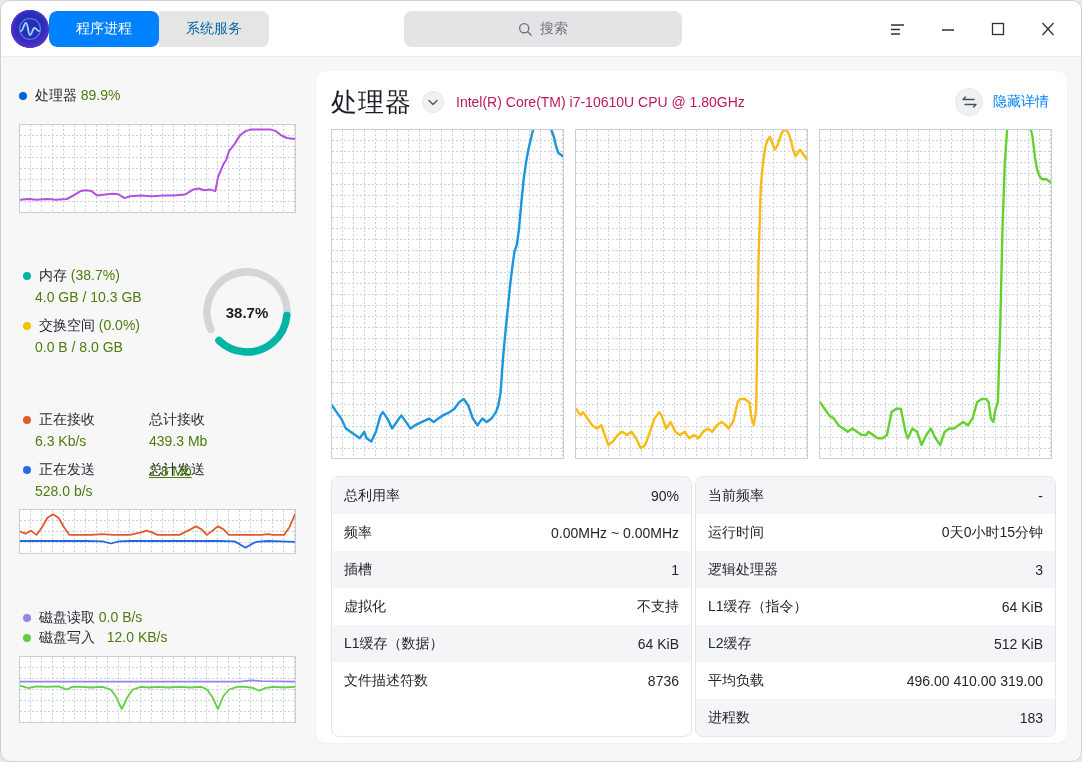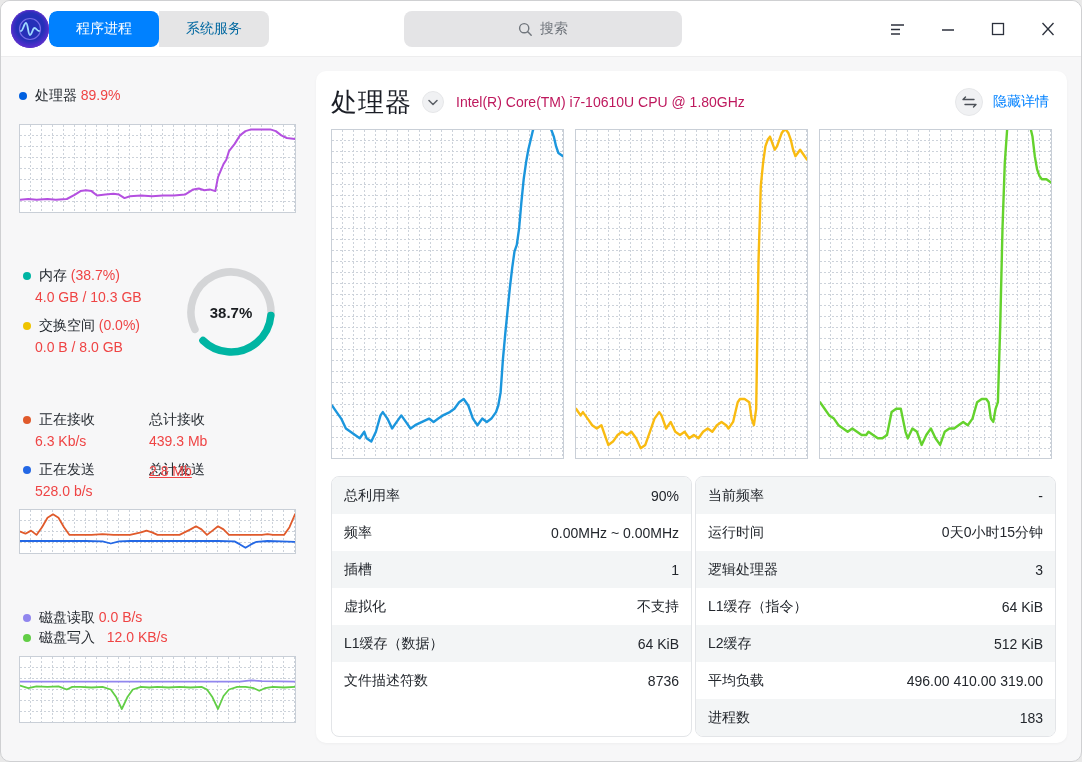--- a/index.html
+++ b/index.html
@@ -19,23 +19,23 @@
   .tab.active { background:#0081ff; color:#ffffff; border-radius:8px; }
   .tab.inactive { background:#e5e5e6; color:#0369a1; }
   #search { position:absolute; left:403px; top:10px; width:278px; height:36px; background:#e4e4e6; border-radius:8px;
     display:flex; align-items:center; justify-content:center; gap:7px; color:#70757c; font-size:14px; }
   #winbtns { position:absolute; right:8px; top:13px; display:flex; }
   .winbtn { width:50px; height:30px; display:flex; align-items:center; justify-content:center; }
   
   #sidebar { position:absolute; top:56px; left:0; width:315px; bottom:0; font-size:14px; }
   .dot { width:8px; height:8px; border-radius:50%; display:inline-block; }
   .s-abs { position:absolute; }
-  .lbl { color:#252a30; } .val { color:#ef4444; }
+  .lbl { color:#252a30; } .val { color:#4d7c0f; }
   .chartbox { position:absolute; background:#ffffff; border:1px solid #c9cfd7; }
-  #donutwrap { position:absolute; left:182px; top:207px; width:96px; height:96px;text-decoration:underline; }
+  #donutwrap { position:absolute; left:198px; top:207px; width:96px; height:96px;text-decoration:underline; }
   #donut-label { position:absolute; inset:0; display:flex; align-items:center; justify-content:center;
     font-weight:bold; font-size:15px; color:#1a1d21; }
   
   #maincard { position:absolute; left:315px; top:70px; width:751px; height:672px; background:#ffffff; border-radius:10px;
     box-shadow:0 1px 3px rgba(0,0,0,0.04); }
   #main-header { height:52px; display:flex; align-items:center; padding:10px 18px 0 15px; }
   #main-title { font-size:26px; color:#1b1e26; font-weight:500; letter-spacing:1px; }
   .circle-btn { border-radius:50%; background:#f0f1f3; display:flex; align-items:center; justify-content:center; border:1px solid #e6e7e9; }
   #cpu-model { font-size:14px; color:#be185d; margin-left:12px; }
   #hide-details { font-size:14px; color:#0081ff; margin-left:10px; }

